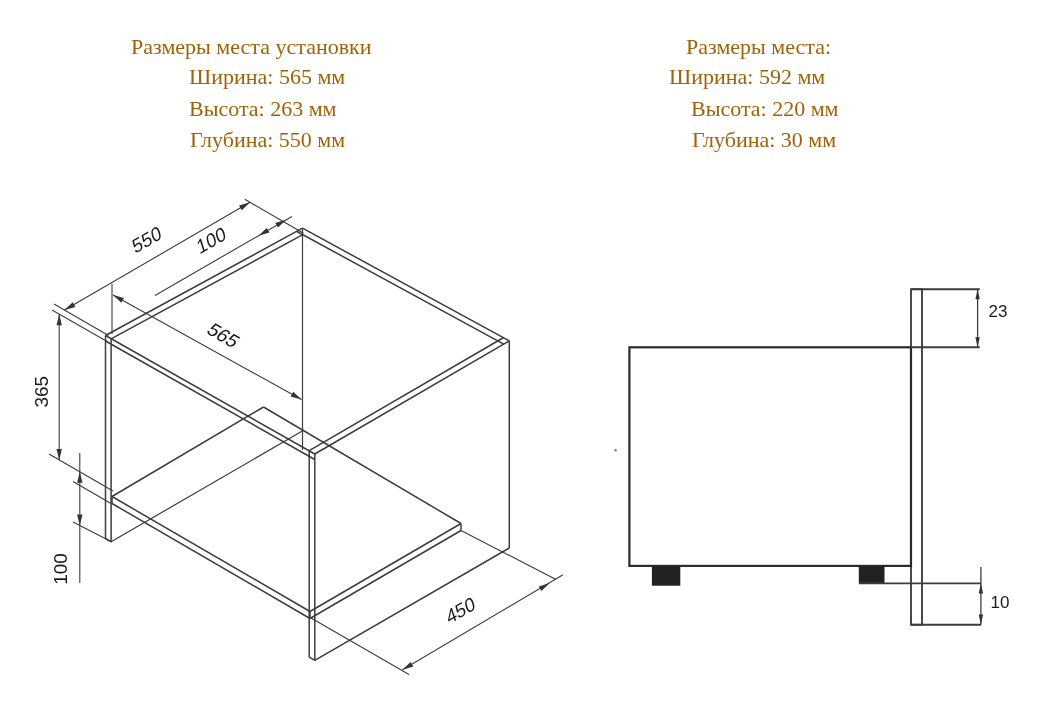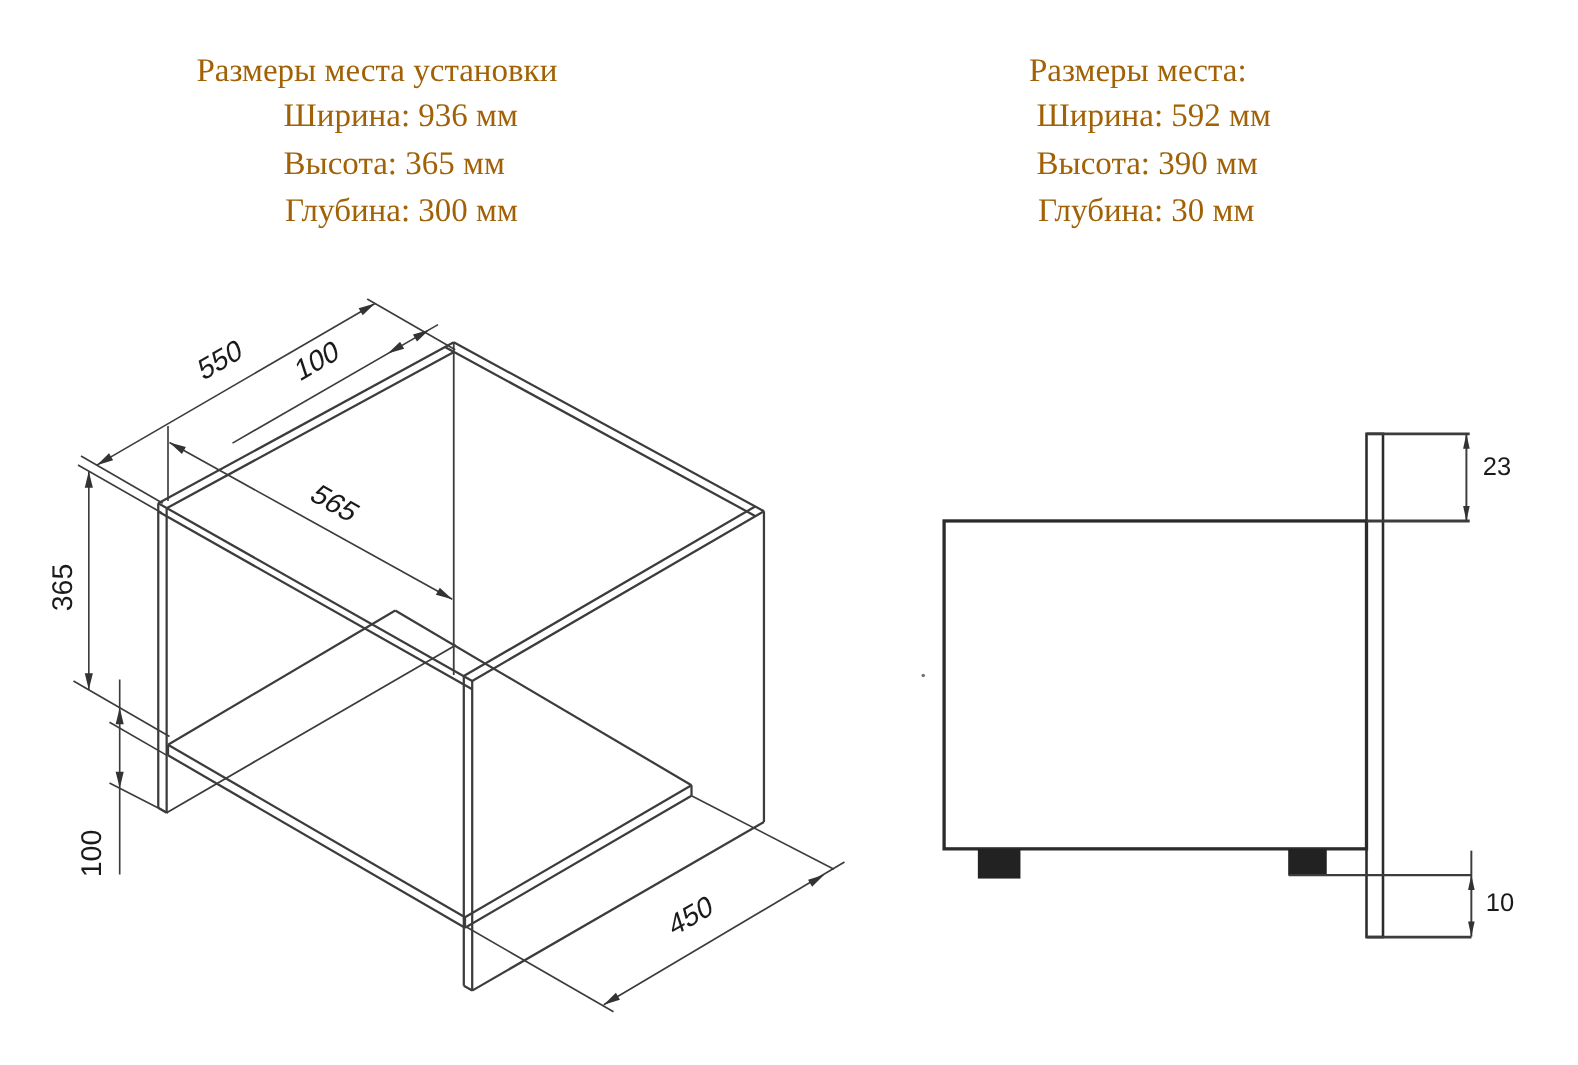--- a/index.html
+++ b/index.html
@@ -4,31 +4,31 @@
 <style>
 html,body{margin:0;padding:0;background:#ffffff;width:1052px;height:710px;overflow:hidden}
 .t,svg{transform:translateZ(0);-webkit-font-smoothing:antialiased}
 .t{position:absolute;font-family:"Liberation Serif",serif;font-size:22px;line-height:1;color:#a16207;white-space:nowrap}
 </style>
 </head>
 <body>
 
 <div class="t" style="left:131px;top:36px">Размеры места установки</div>
 
-<div class="t" style="left:189px;top:66px">Ширина: 936 мм</div>
+<div class="t" style="left:189px;top:66px">Ширина: 565 мм</div>
 
-<div class="t" style="left:189px;top:98px">Высота: 365 мм</div>
+<div class="t" style="left:189px;top:98px">Высота: 263 мм</div>
 
-<div class="t" style="left:190px;top:129px">Глубина: 300 мм</div>
+<div class="t" style="left:190px;top:129px">Глубина: 550 мм</div>
 
 <div class="t" style="left:686px;top:36px">Размеры места:</div>
 
-<div class="t" style="left:691px;top:66px">Ширина: 592 мм</div>
+<div class="t" style="left:669px;top:66px">Ширина: 592 мм</div>
 
-<div class="t" style="left:691px;top:98px">Высота: 390 мм</div>
+<div class="t" style="left:691px;top:98px">Высота: 220 мм</div>
 
 <div class="t" style="left:692px;top:129px">Глубина: 30 мм</div>
 <svg width="1052" height="710" viewBox="0 0 1052 710" style="position:absolute;left:0;top:0">
 
 <g>
 <line x1="105.5" y1="335.5" x2="105.5" y2="538.5" stroke="#3c3c3c" stroke-width="1.5"></line>
 <line x1="111.1" y1="338.8" x2="111.1" y2="541.8" stroke="#3c3c3c" stroke-width="1.5"></line>
 <line x1="105.5" y1="538.5" x2="111.1" y2="541.8" stroke="#3c3c3c" stroke-width="1.5"></line>
 <line x1="105.5" y1="335.5" x2="302.5" y2="228.2" stroke="#3c3c3c" stroke-width="1.5"></line>
 <line x1="111.1" y1="338.8" x2="302.3" y2="234.9" stroke="#3c3c3c" stroke-width="1.5"></line>

